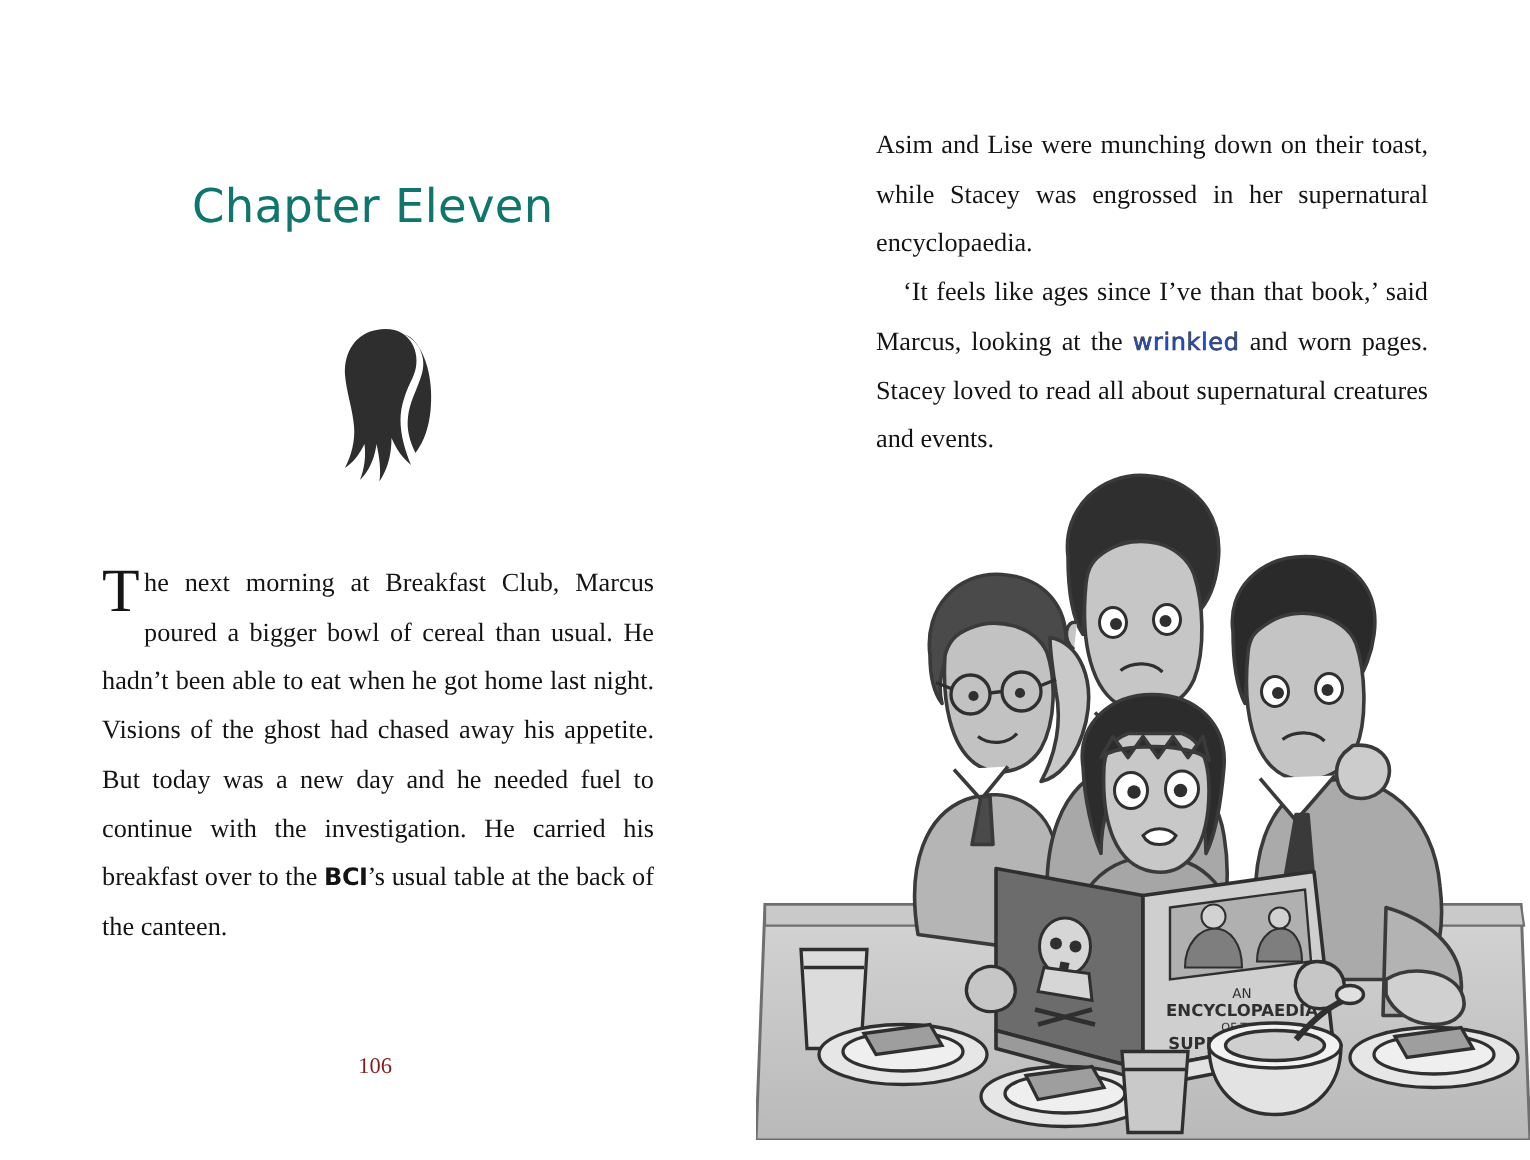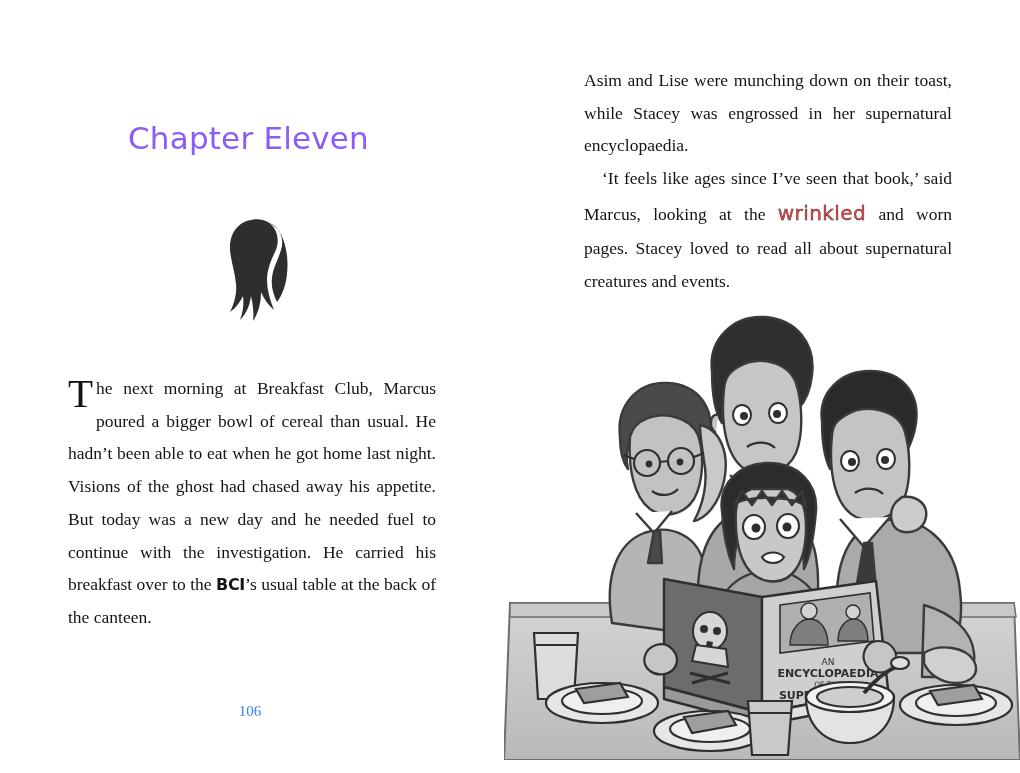--- a/index.html
+++ b/index.html
@@ -30,21 +30,21 @@
     height: 773px;
   }
   .chapter-title {
     position: absolute;
     left: 128px;
     top: 120px;
     font-family: "DejaVu Sans", sans-serif;
     font-size: 31px;
     font-weight: 400;
     letter-spacing: 0.2px;
-    color: #8b5cf6;
+    color: #0f766e;
   }
 
   .ghost-wrap {
     position: absolute;
     left: 205px;
     top: 212px;
     width: 100px;
     height: 118px;
   }
   .ghost-wrap svg { display: block; }
@@ -74,49 +74,49 @@
     font-size: 16px;
     letter-spacing: -0.3px;
   }
   .folio {
     position: absolute;
     left: 0;
     top: 703px;
     width: 500px;
     text-align: center;
     font-size: 15px;
-    color: #3b82f6;
+    color: #7f1d1d;
   }
 
   
   .page-right {
     position: absolute;
     left: 520px;
     top: 0;
     width: 500px;
     height: 773px;
   }
   .body-right {
     position: absolute;
     left: 64px;
-    top: 64px;
+    top: 80px;
     width: 368px;
     font-size: 17.5px;
     line-height: 1.87;
     text-align: justify;
     text-justify: inter-word;
     color: #141414;
   }
   .body-right p { margin: 0; }
   .body-right p + p { text-indent: 18px; }
   .wrinkled {
     font-family: "DejaVu Sans", sans-serif;
-    font-size: 20px;
+    font-size: 16px;
     letter-spacing: 0.4px;
-    color: #ef4444;
+    color: #1d4ed8;
     -webkit-text-stroke: 0.4px #333;
     text-shadow: 0.6px 0 0 #fff, -0.6px 0 0 #fff;
   }
 
   .illus {
     position: absolute;
     left: -16px;
     top: 305px;
     width: 516px;
     height: 455px;
@@ -148,21 +148,21 @@
       <span class="dropcap">T</span><span>he next morning at Breakfast Club, Marcus poured a bigger bowl of cereal than usual. He hadn’t been able to eat when he got home last night. Visions of the ghost had chased away his appetite. But today was a new day and he needed fuel to continue with the investigation. He carried his breakfast over to the </span><span class="bci">BCI</span><span>’s usual table at the back of the canteen.</span>
     </div>
 
     <div class="folio">106</div>
   </div>
 
   <div class="page-right">
 
     <div class="body-right">
       <p>Asim and Lise were munching down on their toast, while Stacey was engrossed in her supernatural encyclopaedia.</p>
-      <p><span>‘It feels like ages since I’ve seen that book,’ said Marcus, looking at the </span><span class="wrinkled">wrinkled</span><span> and worn pages. Stacey loved to read all about supernatural creatures and events.</span></p>
+      <p><span>‘It feels like ages since I’ve than that book,’ said Marcus, looking at the </span><span class="wrinkled">wrinkled</span><span> and worn pages. Stacey loved to read all about supernatural creatures and events.</span></p>
     </div>
 
     <div class="illus no-select">
       <svg width="516" height="455" viewBox="0 0 516 455" xmlns="http://www.w3.org/2000/svg">
         <defs>
           <linearGradient id="tableGrad" x1="0" y1="0" x2="0" y2="1">
             <stop offset="0" stop-color="#d4d4d4"></stop>
             <stop offset="1" stop-color="#b9b9b9"></stop>
           </linearGradient>
         </defs>

